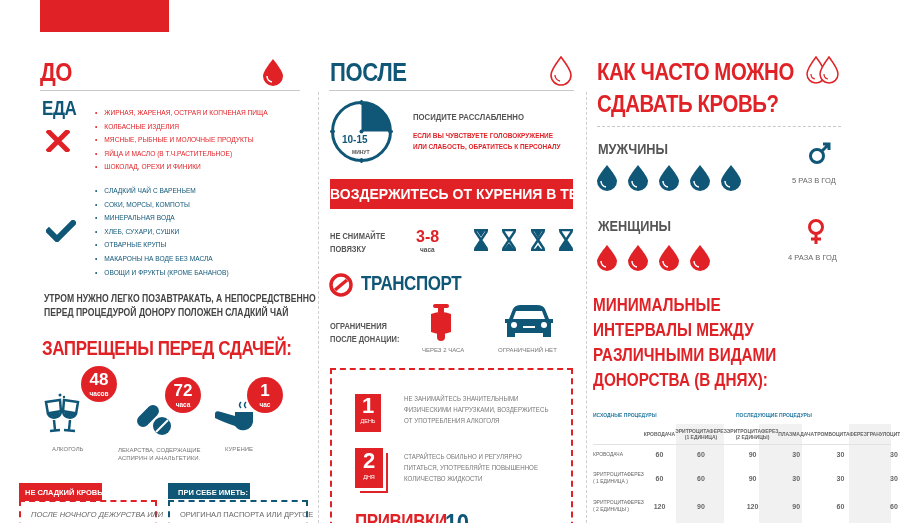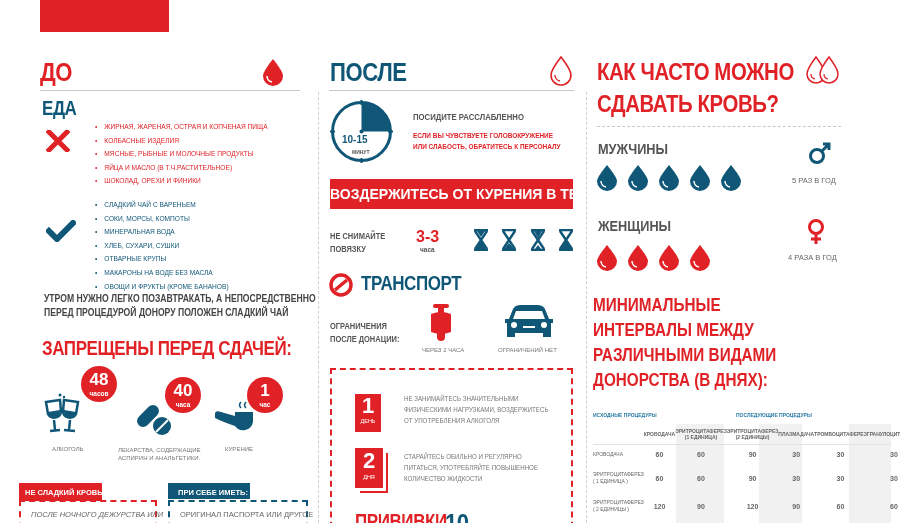--- a/index.html
+++ b/index.html
@@ -3,21 +3,21 @@
 <meta charset="utf-8">
 <style>
   * { box-sizing: border-box; margin: 0; padding: 0; }
   html, body { width: 900px; height: 523px; overflow: hidden; background: #ffffff; }
   body { font-family: "Liberation Sans", "DejaVu Sans", sans-serif; position: relative; color: #555; }
   .abs { position: absolute; }
   .red { color: #e02227; }
   .blue { color: #0f5677; }
   .h-big { font-weight: bold; font-size: 24px; letter-spacing: -0.5px; transform: scaleX(0.85); transform-origin: left top; white-space: nowrap; }
   .small { font-size: 7.5px; text-transform: uppercase; white-space: nowrap; }
-  .bul { list-style: none; margin-top: 14px; }
+  .bul { list-style: none; }
   .bul li { font-size: 7.5px; line-height: 13.6px; white-space: nowrap; transform: scaleX(0.88); transform-origin: left center; }
   .bul li::before { content: "•"; margin-right: 8px; }
   .hr { position: absolute; height: 1px; background: #c9c9c9; }
   .vdash { position: absolute; width: 0; border-left: 1px dashed #cfcfcf; }
   .badge { position: absolute; width: 36px; height: 36px; border-radius: 50%; background: #e02227; color: #fff; text-align: center; }
   .badge .n { font-size: 17px; font-weight: bold; line-height: 20px; display: block; padding-top: 4px; }
   .badge .u { font-size: 6.5px; font-weight: bold; display: block; line-height: 7px; }
   .drop { display: inline-block; width: 22px; height: 27px; margin-right: 9px; }
   table.iv { border-collapse: collapse; font-size: 5px; text-transform: uppercase; color: #666; }
   table.iv td, table.iv th { text-align: center; font-weight: bold; }
@@ -86,21 +86,21 @@
   <span class="u">часов</span>
 </div>
 <div class="abs small" style="left:52px;top:446px;font-size:6px;color:#777;">АЛКОГОЛЬ</div>
 
 <svg class="abs" style="left:133px;top:400px;" width="40" height="36" viewBox="0 0 40 36">
   <rect x="2" y="10" width="26" height="12" rx="6" transform="rotate(-45 15 16)" fill="#0f5677"></rect>
   <circle cx="29" cy="26" r="9" fill="#0f5677"></circle>
   <path d="M23 32 L35 20" stroke="#fff" stroke-width="2"></path>
 </svg>
 <div class="badge" style="left:165px;top:377px;">
-  <span class="n">40</span>
+  <span class="n">72</span>
   <span class="u">часа</span>
 </div>
 <div class="abs small" style="left:118px;top:446px;font-size:6px;color:#777;line-height:8px;">
   <div>ЛЕКАРСТВА, СОДЕРЖАЩИЕ</div>
   <div>АСПИРИН И АНАЛЬГЕТИКИ.</div>
 </div>
 
 <svg class="abs" style="left:213px;top:400px;" width="44" height="36" viewBox="0 0 44 36">
   <path d="M2 14 Q2 10 8 12 L22 16 L22 12 L40 12 L40 22 a10 10 0 0 1 -18 4 Q10 22 2 18Z" fill="#0f5677"></path>
   <path d="M28 2 q-3 3 0 6 M33 2 q-3 3 0 6" stroke="#0f5677" stroke-width="1.5" fill="none"></path>
@@ -150,21 +150,21 @@
 </div>
 
 <div class="abs" style="left:330px;top:179px;width:243px;height:30px;background:#e02227;color:#fff;font-size:14px;font-weight:bold;text-align:center;line-height:30px;white-space:nowrap;">
   <span>ВОЗДЕРЖИТЕСЬ ОТ КУРЕНИЯ В ТЕЧЕНИЕ ЧАСА</span>
 </div>
 
 <div class="abs" style="left:330px;top:230px;font-size:8.5px;font-weight:bold;color:#555;line-height:13px;white-space:nowrap;transform:scaleX(0.88);transform-origin:left top;">
   <div>НЕ СНИМАЙТЕ</div>
   <div>ПОВЯЗКУ</div>
 </div>
-<div class="abs" style="left:416px;top:228px;font-size:16px;font-weight:bold;color:#e02227;">3-3</div>
+<div class="abs" style="left:416px;top:228px;font-size:16px;font-weight:bold;color:#e02227;">3-8</div>
 <div class="abs" style="left:420px;top:246px;font-size:6.5px;font-weight:bold;color:#555;">часа</div>
 
 <div class="abs" style="left:472px;top:229px;">
   <svg width="18" height="22" viewBox="0 0 18 22" style="margin-right:6px;">
       <path d="M2 1 H16 M2 21 H16 M3 2 L15 20 M15 2 L3 20" stroke="#0f5677" stroke-width="2.4" fill="none"></path>
       <path d="M4 20 L9 12 L14 20Z M5 2 L13 2 L9 8Z" fill="#0f5677"></path>
     </svg>
   <svg width="18" height="22" viewBox="0 0 18 22" style="margin-right:6px;">
       <path d="M2 1 H16 M2 21 H16 M3 2 L15 20 M15 2 L3 20" stroke="#0f5677" stroke-width="2.4" fill="none"></path>
       <path d="M4 20 L9 14 L14 20Z" fill="#0f5677"></path>

